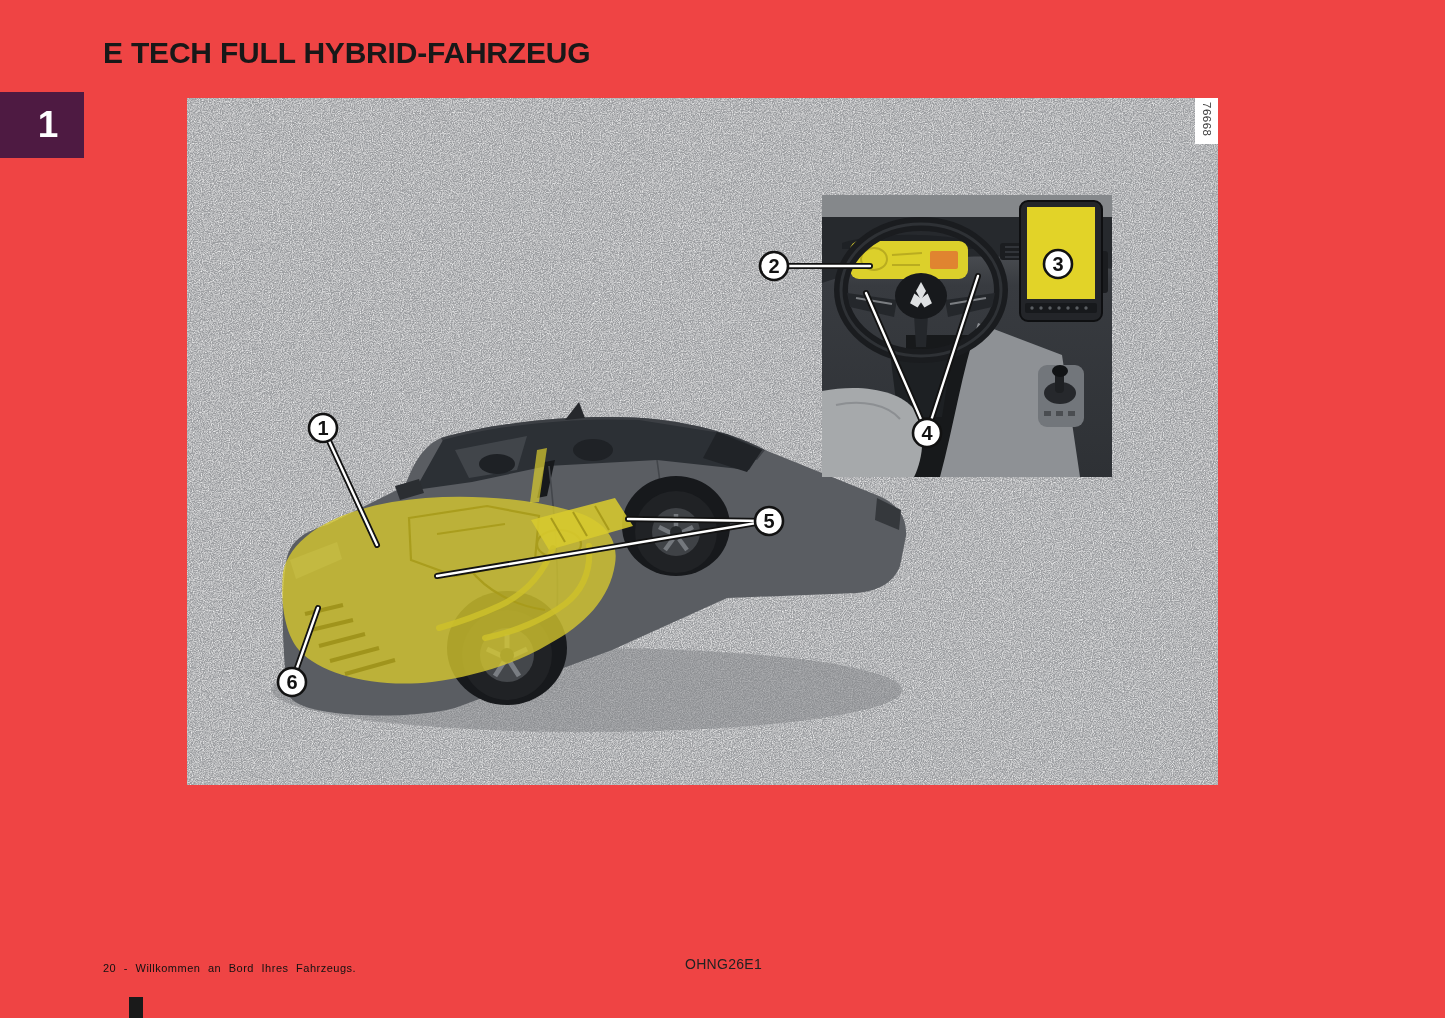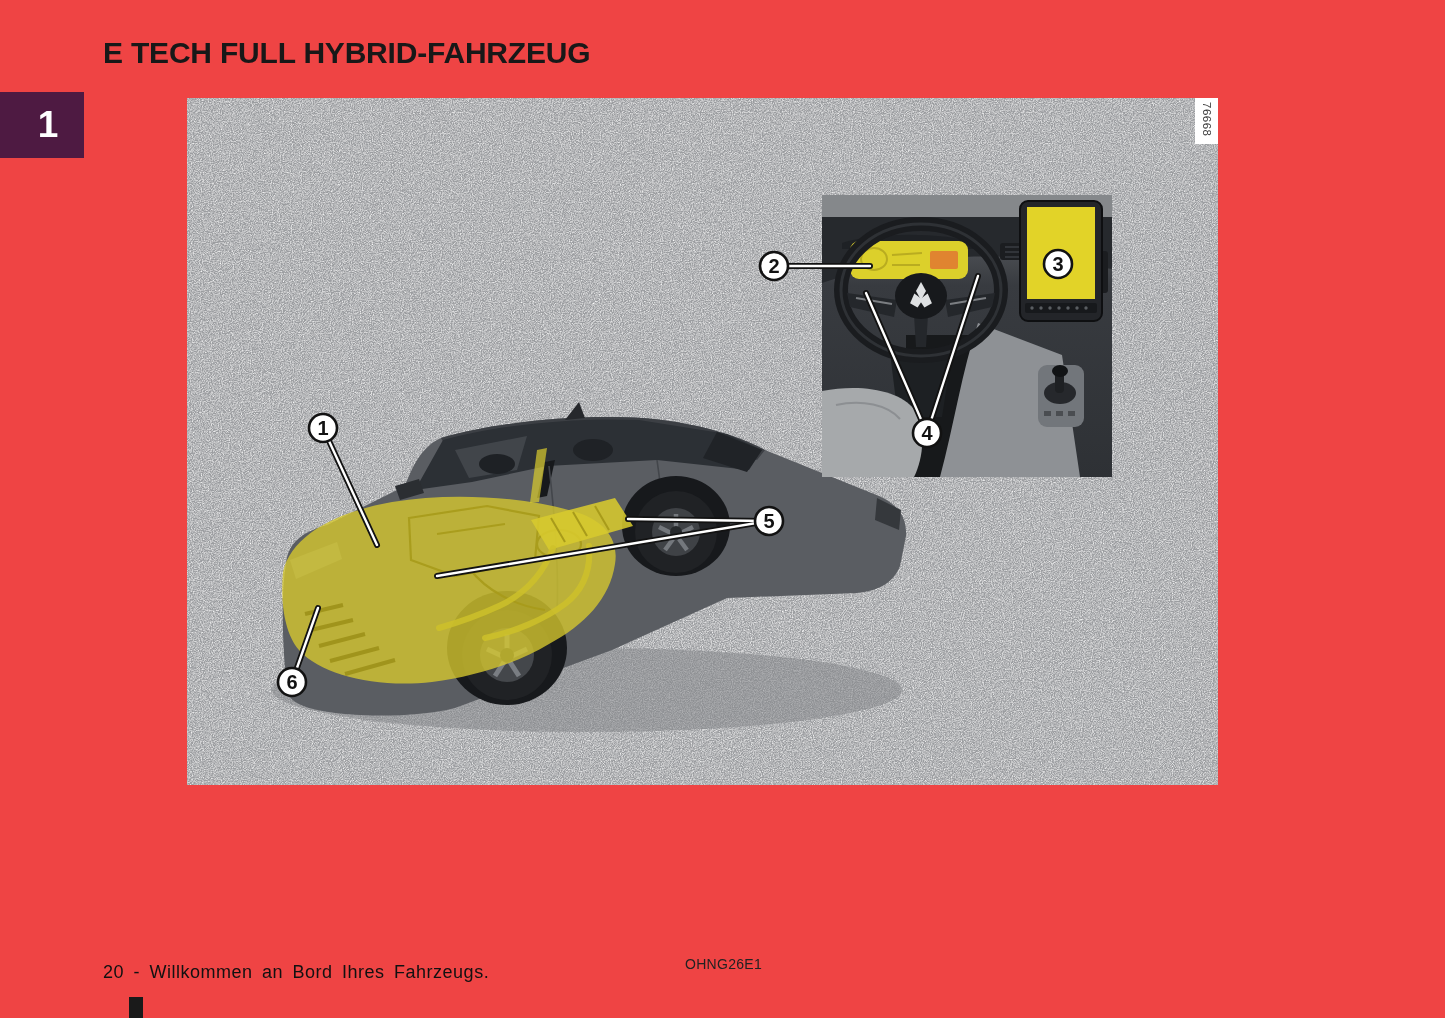--- a/index.html
+++ b/index.html
@@ -15,21 +15,21 @@
     position:absolute;left:0;top:92px;width:84px;height:66px;background:#4e1a42;
     display:flex;align-items:center;justify-content:center;
   }
   .chapter-tab span{
     color:#ffffff;font-size:37px;font-weight:700;transform:translateX(6px);
   }
   .figure-wrap{
     position:absolute;left:187px;top:98px;width:1031px;height:687px;
   }
   .footer-line{
-    position:absolute;left:103px;top:962px;font-size:18px;color:#111;
+    position:absolute;left:103px;top:962px;font-size:11px;color:#111;
     letter-spacing:0.5px;word-spacing:4px;white-space:nowrap;
   }
   .figure-code{
     position:absolute;left:685px;top:956px;font-size:14px;color:#222;
     letter-spacing:0.3px;
   }
   .corner-mark{
     position:absolute;left:129px;top:997px;width:14px;height:21px;background:#1a1a1a;
   }
 </style>

